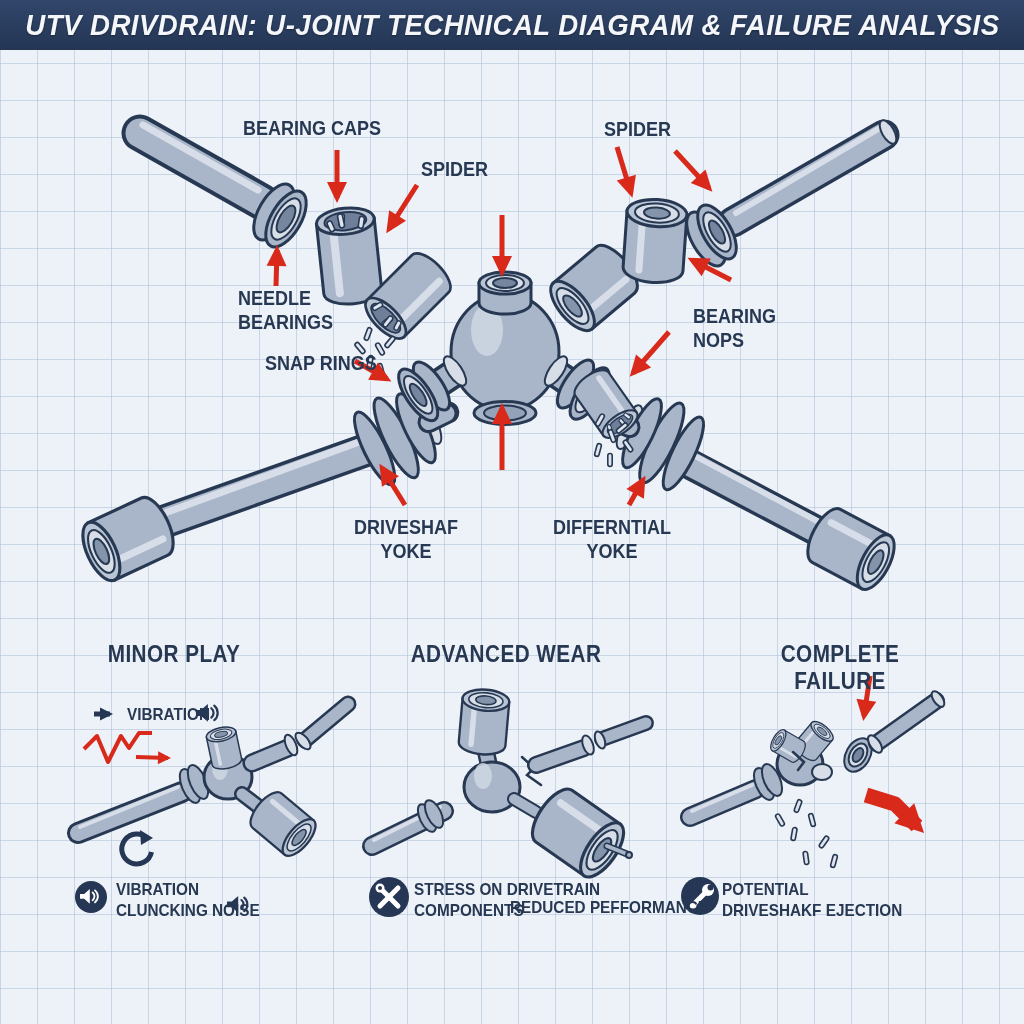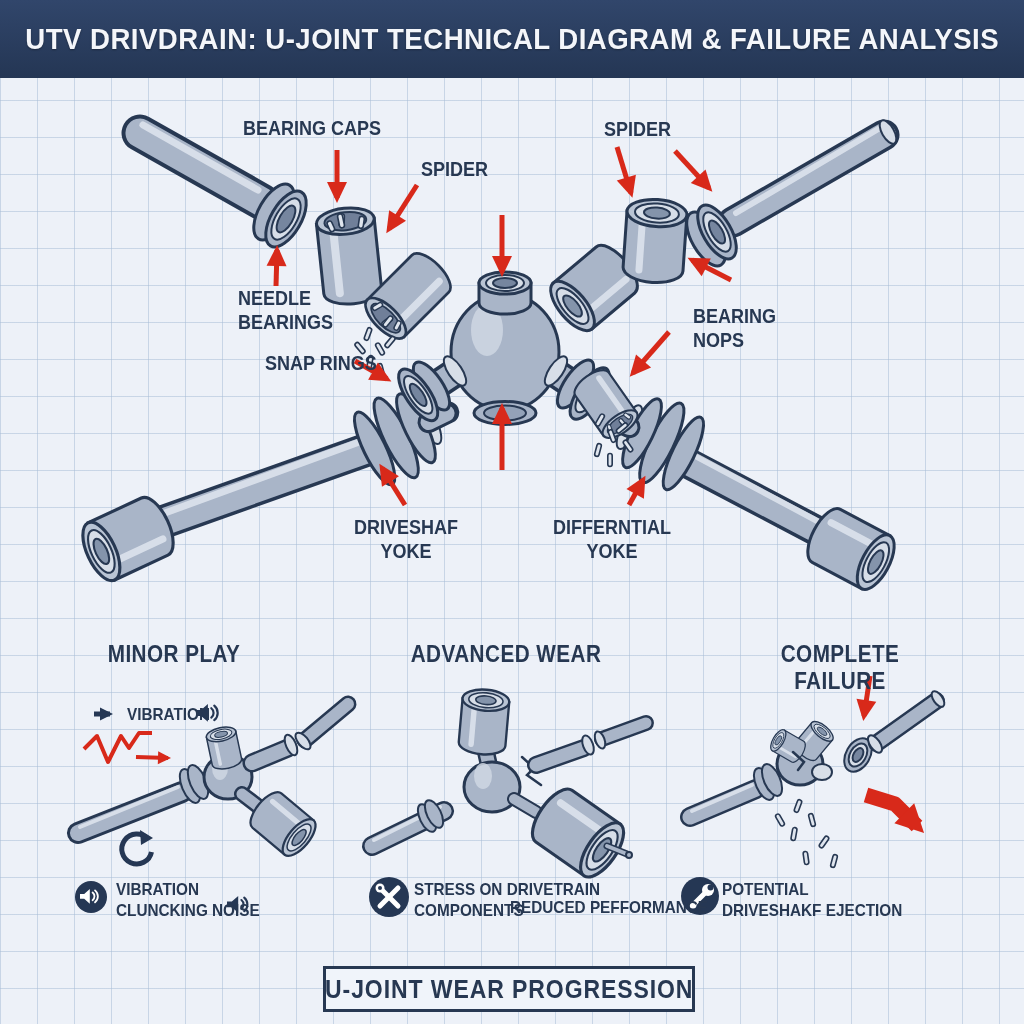--- a/index.html
+++ b/index.html
@@ -7,23 +7,23 @@
     position:relative;width:1024px;height:1024px;overflow:hidden;
     font-family:"Liberation Sans",sans-serif;
     background-color:#edf1f8;
     background-image:
       linear-gradient(rgba(170,190,215,.55) 1.5px, transparent 1.5px),
       linear-gradient(90deg, rgba(170,190,215,.55) 1.5px, transparent 1.5px);
     background-size:37px 37px;
     background-position:0 63px;
   }
   #titlebar{
-    position:absolute;left:0;top:0;width:1024px;height:78px;
+    position:absolute;left:0;top:0;width:1024px;height:50px;
     background:linear-gradient(180deg,#31466b,#243654);
-    display:flex;align-items:center;justify-content:center;
+    display:flex;align-items:center;justify-content:center;font-style:italic;
   }
   #titlebar .t{
     color:#f4f6fa;font-size:30px;font-weight:bold;letter-spacing:.5px;
     transform:scaleX(.92);white-space:nowrap;
     text-shadow:0 1px 2px rgba(0,0,0,.35);
   }
   svg{position:absolute;left:0;top:0;}
   .lbl{
     position:absolute;color:#273852;font-weight:bold;white-space:pre-line;
     line-height:1.18;letter-spacing:0px;transform:scaleX(.9);transform-origin:left top;
@@ -374,17 +374,14 @@
 
   <div class="lbl sm" style="left:127px;top:704px;">VIBRATION</div>
   <div class="lbl sm" style="left:116px;top:879px;">VIBRATION
 CLUNCKING NOISE</div>
   <div class="lbl sm" style="left:414px;top:879px;">STRESS ON DRIVETRAIN
 COMPONENTS</div>
   <div class="lbl sm" style="left:510px;top:897px;">REDUCED PEFFORMANCE</div>
   <div class="lbl sm" style="left:722px;top:879px;">POTENTIAL
 DRIVESHAKF EJECTION</div>
 
-  <div id="footerbox">
-    <div class="t">U-JOINT WEAR PROGRESSION</div>
-  </div>
 
 </div>
 
 </body></html>

